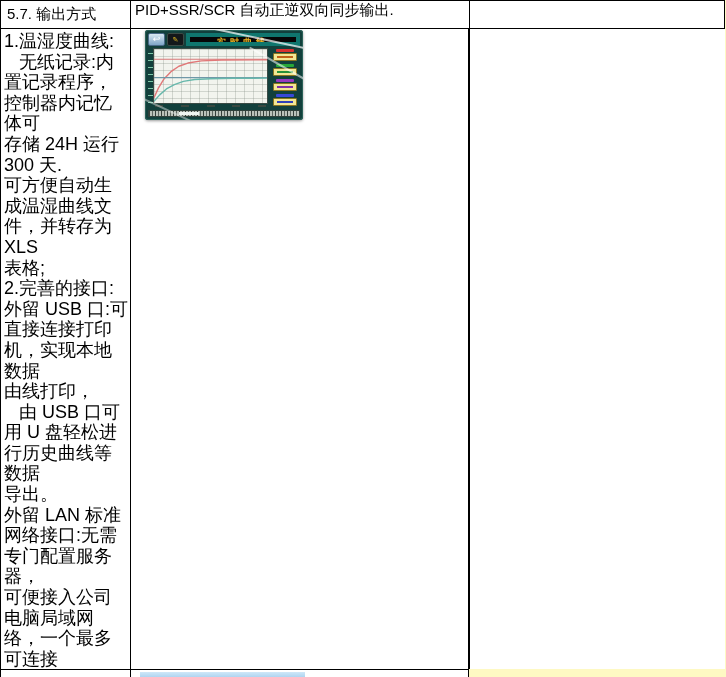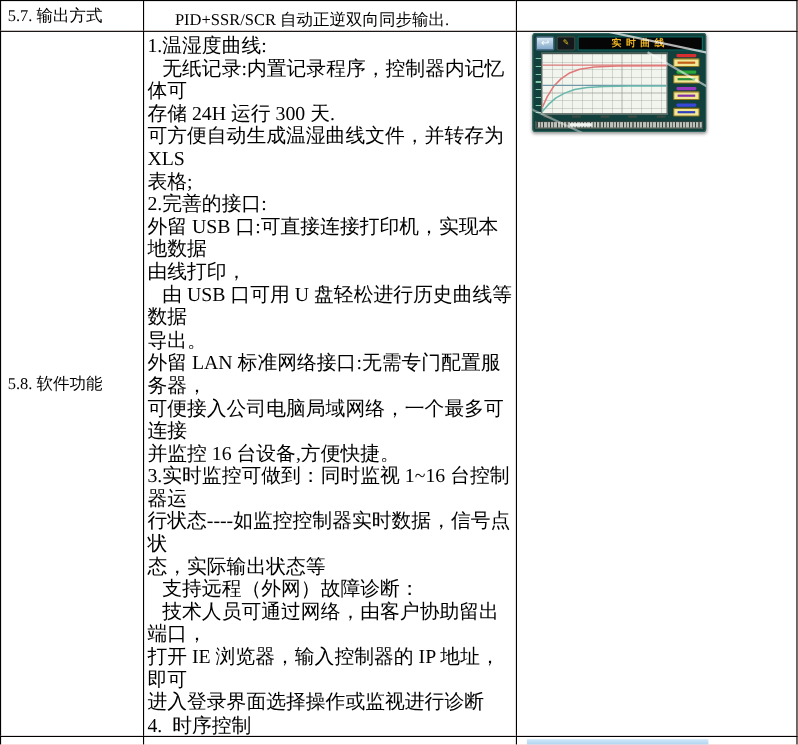--- a/index.html
+++ b/index.html
@@ -1,38 +1,38 @@
 <!DOCTYPE html>
 <html><head>
 <meta charset="utf-8">
 <style>
   html,body{margin:0;padding:0;}
   body{width:726px;height:677px;overflow:hidden;background:#fff;}
-  .page{position:relative;width:726px;height:677px;background:#fca5a5;
-        font-family:Liberation Serif, serif;color:#000;overflow:hidden;}
+  .page{position:relative;width:726px;height:677px;background:#fef9c3;
+        font-family:Liberation Sans, sans-serif;color:#000;overflow:hidden;}
   .tbl{position:absolute;left:0;top:0;width:725px;height:677px;display:grid;
        grid-template-columns:130px 339px 256px;
        grid-template-rows:28px 641px 8px;}
   .cell{border-left:1px solid #000;border-top:1px solid #000;box-sizing:border-box;background:#fff;overflow:hidden;}
   .c3{border-right:1px solid #000;}
   .label-cell{display:flex;align-items:center;padding-left:6px;font-size:15px;white-space:nowrap;}
-  .content-r1{display:flex;align-items:flex-end;padding-left:28px;font-size:15px;white-space:nowrap;}
+  .content-r1{display:flex;align-items:flex-start;padding-left:4px;font-size:15px;white-space:nowrap;}
   .content-r2{padding:2px 2px 0 3px;font-size:18px;line-height:20.6px;white-space:pre-wrap;}
   .img-cell{position:relative;}
 
   
   .shot{position:absolute;left:14px;top:1px;width:158px;height:90px;box-sizing:border-box;
         background:#12403c;border-radius:3px;padding:3px;display:flex;flex-direction:column;gap:2px;
         box-shadow:0 1px 3px rgba(0,0,0,.4), inset 0 0 0 1px #2a6158;overflow:hidden;}
   .shot-header{display:flex;gap:2px;height:13px;flex:0 0 auto;}
   .shot-btn{width:17px;height:13px;border-radius:2px;display:flex;align-items:center;justify-content:center;
             box-sizing:border-box;line-height:1;flex:0 0 auto;}
   .btn-nav{background:linear-gradient(#d8e8f2,#7fa6c8);border:1px solid #4a6a88;color:#ffffff;font-size:9px;}
   .btn-tool{background:#14181a;border:1px solid #3c4a44;color:#e8c020;font-size:7px;}
-  .shot-title{flex:1;background:#060606;border:1px solid #0f766e;color:#eeb422;font-size:9px;font-weight:bold;
+  .shot-title{flex:1;background:#060606;border:4px solid #0f766e;color:#eeb422;font-size:9px;font-weight:bold;
               letter-spacing:4px;text-align:center;line-height:11px;overflow:hidden;}
   .shot-main{flex:1;display:flex;gap:2px;min-height:0;}
   .plot-col{flex:1;display:grid;grid-template-columns:5px 1fr;grid-template-rows:1fr 4px;min-width:0;}
   .yaxis{grid-row:1/3;grid-column:1;margin:2px 0;
          background:repeating-linear-gradient(to bottom,transparent 0 3px,#7fc8a8 3px 4px,transparent 4px 7px);}
   .chart{grid-row:1;grid-column:2;position:relative;background:#f2f4ee;border:1px solid #3a4a44;
          background-image:
            repeating-linear-gradient(to right,rgba(130,140,130,.30) 0 1px,transparent 1px 9px),
            repeating-linear-gradient(to bottom,rgba(130,140,130,.30) 0 1px,transparent 1px 7px);}
   .chart svg{position:absolute;left:0;top:0;width:100%;height:100%;}
@@ -64,23 +64,20 @@
   <div class="tbl">
 
     <div class="cell label-cell">
       <span>5.7.  输出方式</span>
     </div>
     <div class="cell content-r1">
       <span>PID+SSR/SCR  自动正逆双向同步输出.</span>
     </div>
     <div class="cell c3"></div>
 
-    <div class="cell label-cell">
-      <span>5.8.  软件功能</span>
-    </div>
     <div class="cell content-r2">1.温湿度曲线:
    无纸记录:内置记录程序，控制器内记忆体可
 存储 24H 运行 300 天.
 可方便自动生成温湿曲线文件，并转存为 XLS
 表格;
 2.完善的接口:
 外留 USB 口:可直接连接打印机，实现本地数据
 由线打印，
    由 USB 口可用 U 盘轻松进行历史曲线等数据
 导出。

